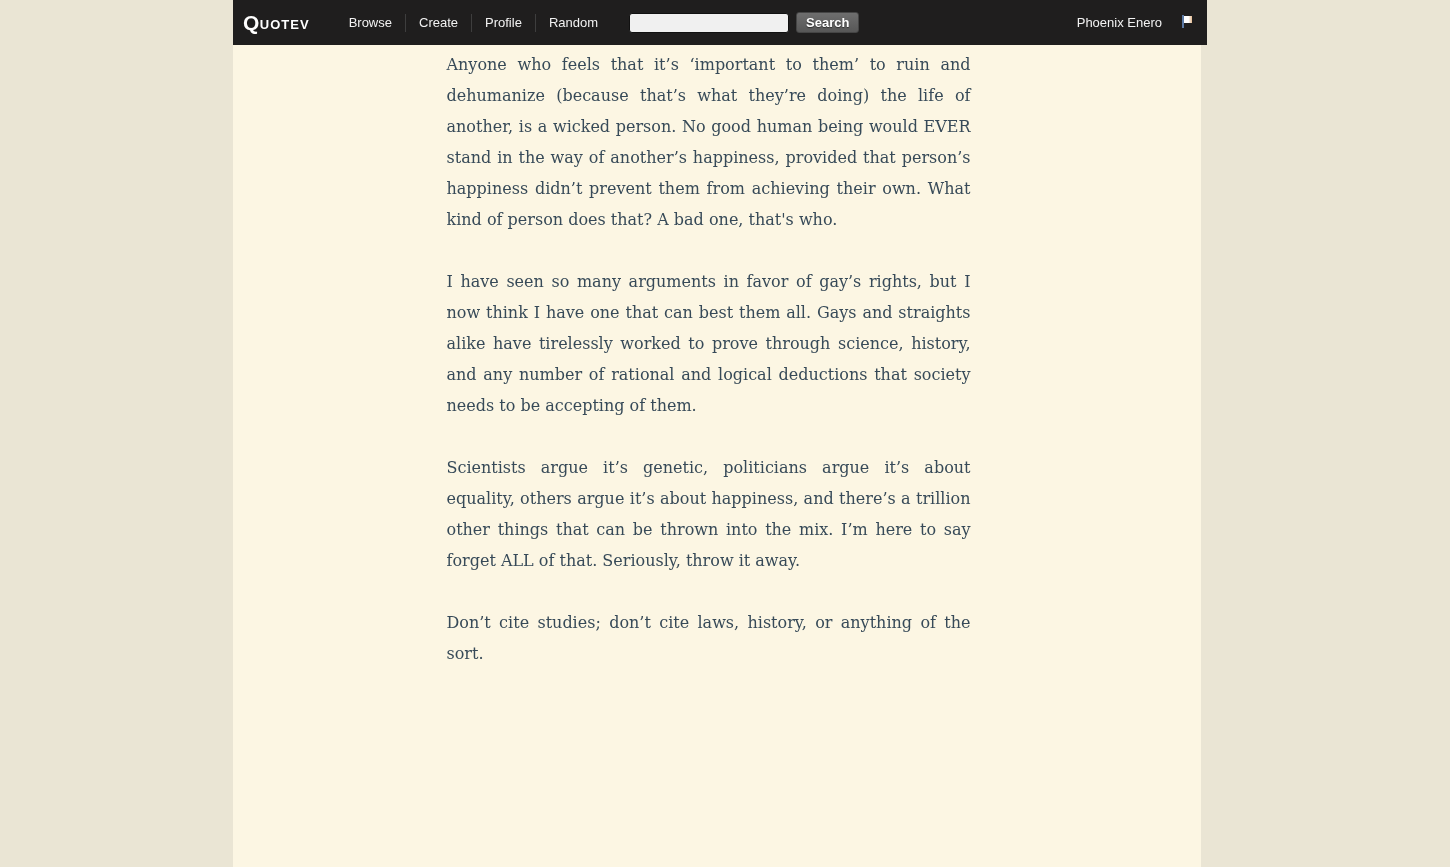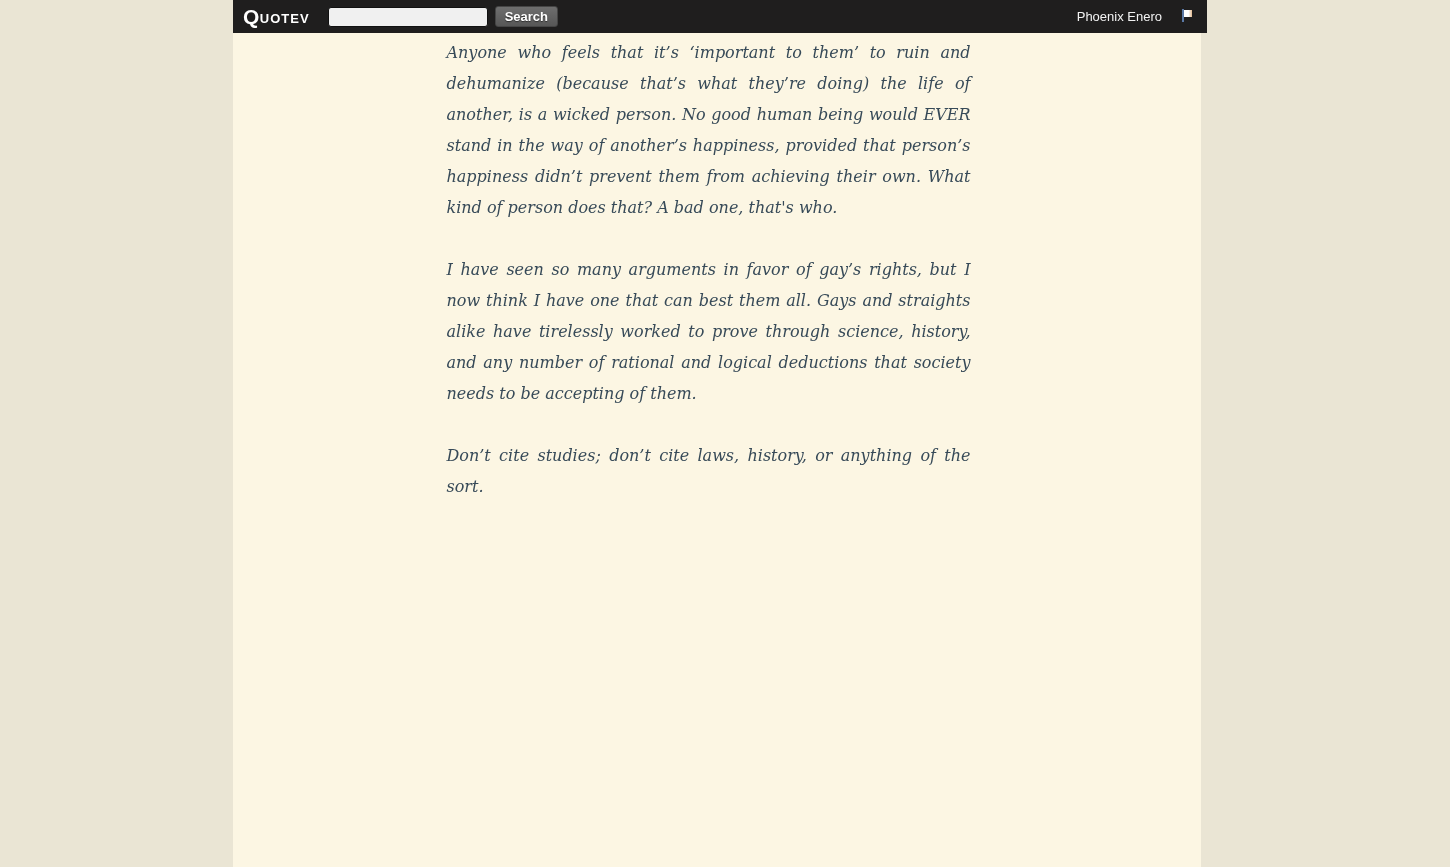--- a/index.html
+++ b/index.html
@@ -13,21 +13,21 @@
   }
 
   .site {
     margin-left: 233px;
     width: 974px;
   }
 
   
   .navbar {
     width: 974px;
-    height: 33px;
+    height: 45px;
     background: #1f1e1e;
     display: flex;
     align-items: center;
     box-sizing: border-box;
     padding: 0 14px 0 10px;
   }
   .logo {
     color: #ffffff;
     text-decoration: none;
     white-space: nowrap;
@@ -139,47 +139,53 @@
     width: 541px;
     margin: 0 auto;
     font-family: "DejaVu Serif", serif;
     font-size: 16px;
     line-height: 31px;
     color: #374a58;
     text-align: justify;
   }
   .article p {
     margin: 0 17px 31px 0;
-    font-style: italic;
   }
 </style>
 </head>
 <body>
 
 <div class="site">
 
   <nav class="navbar">
     <a class="logo"><span class="logo-q">Q</span><span class="logo-rest">UOTEV</span></a>
 
+    <div class="nav-links">
+      <a>Browse</a>
+      <a>Create</a>
+      <a>Profile</a>
+      <a>Random</a>
+    </div>
 
     <div class="search-form">
       <input class="search-input" type="text" value="" style="">
       <button class="search-button">Search</button>
     </div>
 
     <div class="nav-right">
       <a class="username">Phoenix Enero</a>
       <span class="flag-icon">
         <span class="flag-pole"></span>
         <span class="flag-banner"></span>
       </span>
     </div>
   </nav>
 
   <main class="content">
     <article class="article">
       <p>Anyone who feels that it’s ‘important to them’ to ruin and dehumanize (because that’s what they’re doing) the life of another, is a wicked person. No good human being would EVER stand in the way of another’s happiness, provided that person’s happiness didn’t prevent them from achieving their own. What kind of person does that? A bad one, that's who.</p>
       <p>I have seen so many arguments in favor of gay’s rights, but I now think I have one that can best them all. Gays and straights alike have tirelessly worked to prove through science, history, and any number of rational and logical deductions that society needs to be accepting of them.</p>
+      <p>Scientists argue it’s genetic, politicians argue it’s about equality, others argue it’s about happiness, and there’s a trillion other things that can be thrown into the mix. I’m here to say forget ALL of that. Seriously, throw it away.</p>
       <p>Don’t cite studies; don’t cite laws, history, or anything of the sort.</p>
     </article>
   </main>
 
 </div>
 
 </body></html>

